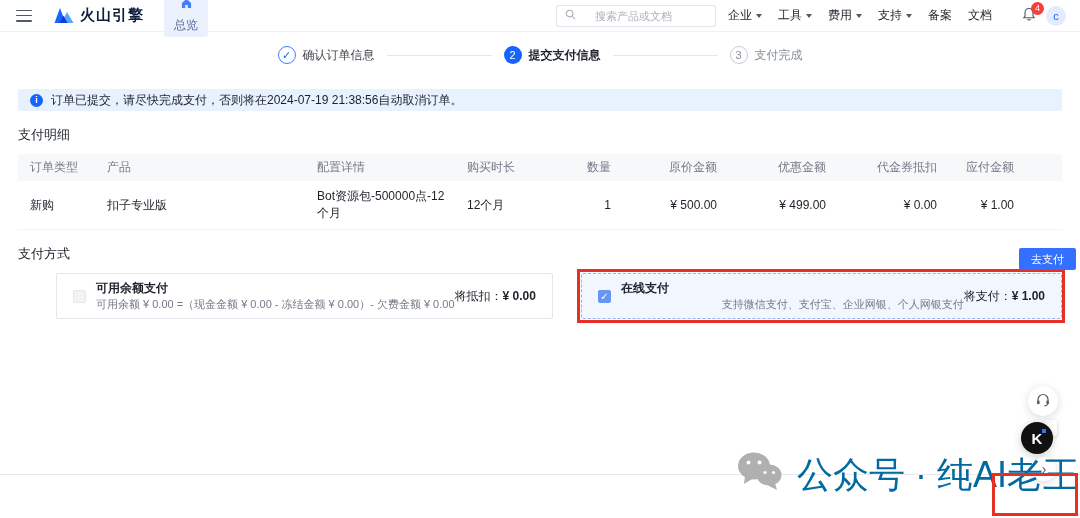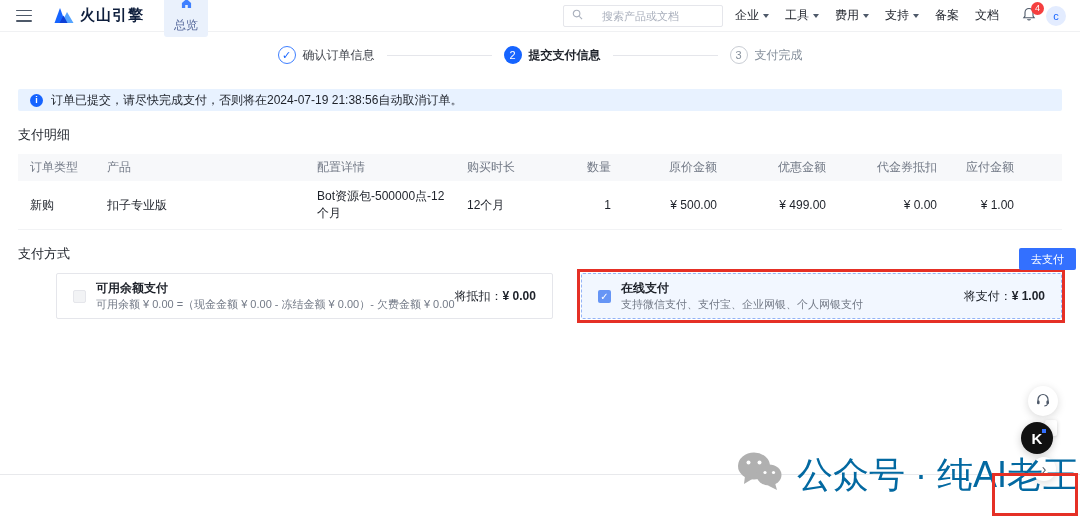--- a/index.html
+++ b/index.html
@@ -15,21 +15,21 @@
   .logo { display:flex; align-items:center; gap:6px; margin-left:22px; }
   .logo-text { font-size:15px; font-weight:bold; color:#0f1f3d; letter-spacing:1px; }
   .home-tab { display:flex; align-items:center; gap:5px; background:#eaf1fc; border-radius:3px;
     padding:3px 10px; margin-left:20px; color:#56699b; cursor:pointer;flex-direction:column; }
   .spacer { flex:1; }
   .search-box { display:flex; align-items:center; gap:19px; width:160px; height:22px;
     border:1px solid #e5e6eb; border-radius:2px; padding:0 8px; margin-right:12px; }
   .search-box input { border:none; outline:none; width:100%; font-size:11px; color:#1d2129;
     font-family:inherit; background:transparent; }
   .search-box input::placeholder { color:#a9afbc; }
-  .nav { display:flex; align-items:center; gap:16px; margin-right:21px;justify-content:flex-end; }
+  .nav { display:flex; align-items:center; gap:16px; margin-right:28px;justify-content:flex-end; }
   .nav-item { display:flex; align-items:center; gap:4px; color:#1d2129; cursor:pointer; white-space:nowrap; }
   .caret { width:0; height:0; border-left:3.5px solid transparent; border-right:3.5px solid transparent;
     border-top:4px solid #4e5969; margin-top:1px; }
   .bell-wrap { position:relative; margin:0 10px 0 2px; cursor:pointer; }
   .badge { position:absolute; top:-5px; right:-8px; background:#f53f3f; color:#fff; font-size:9px;
     min-width:13px; height:13px; line-height:13px; text-align:center; border-radius:7px; padding:0 2px; }
   .avatar { width:20px; height:20px; border-radius:50%; background:#e3ecff; color:#1664ff;
     font-size:11px; display:flex; align-items:center; justify-content:center; cursor:pointer; }
 
   
@@ -69,21 +69,21 @@
   .pay-card { flex:1; height:46px; border-radius:2px; display:flex; align-items:center; padding:0 16px; }
   .pay-card.balance { border:1px solid #e5e6eb; background:#fff; }
   .pay-card.online { border:1px dashed #94b4f7; background:#f2f7ff; position:relative; }
   .checkbox { width:13px; height:13px; border-radius:2px; margin-right:10px; flex:0 0 auto; }
   .checkbox.disabled { background:#f2f3f5; border:1px solid #e5e6eb; }
   .checkbox.checked { background:#6695f5; color:#fff; font-size:10px; display:flex;
     align-items:center; justify-content:center; }
   .pay-main { flex:1; min-width:0; }
   .pay-title { font-weight:bold; color:#1d2129; line-height:15px; }
   .pay-desc { color:#737a87; font-size:11px; line-height:14px; margin-top:1px; white-space:nowrap;
-    overflow:hidden; text-overflow:ellipsis; }
+    overflow:hidden; text-overflow:ellipsis;text-align:right; }
   .pay-amount { white-space:nowrap; color:#1d2129; }
   .pay-amount b { font-weight:bold; }
   .annotation-1 { position:absolute; inset:-5px -4px -5px -5px; border:3px solid #e53026;
     pointer-events:none; z-index:40; }
 
   
   .watermark { position:absolute; left:735px; top:450px; display:flex; align-items:center; gap:14px;
     color:#0369a1; font-size:36px; z-index:50; pointer-events:none; white-space:nowrap; }
 
   

